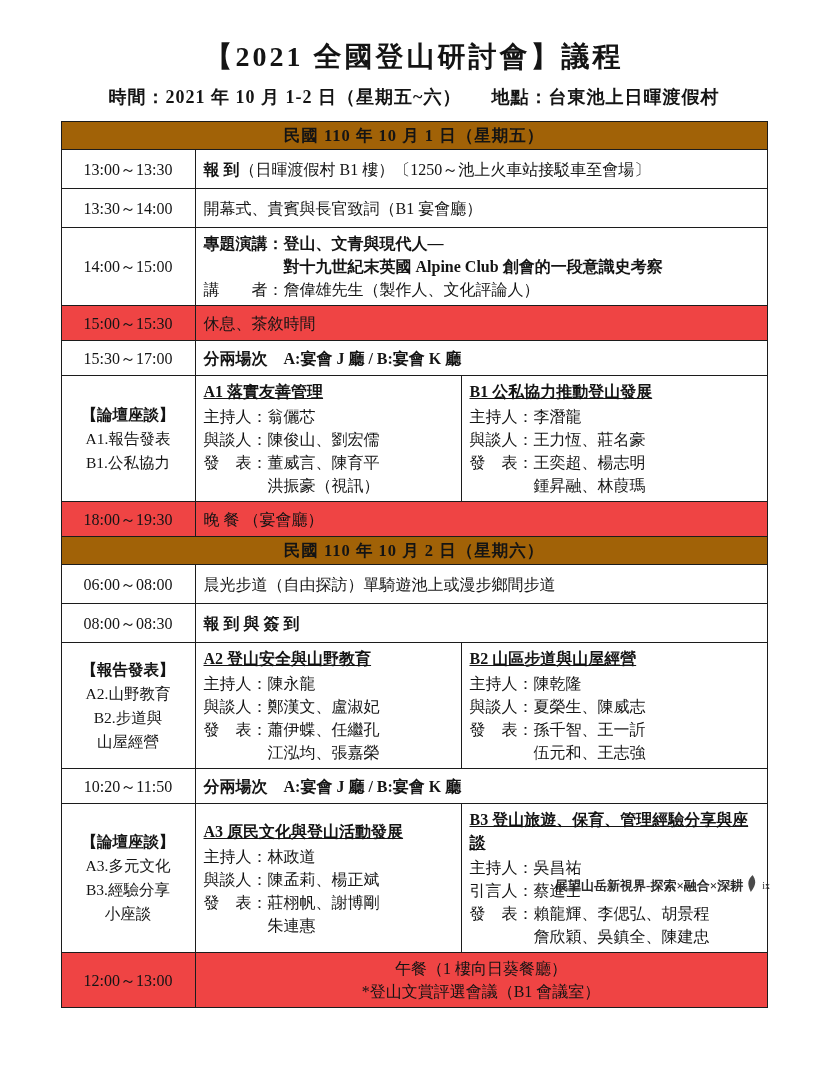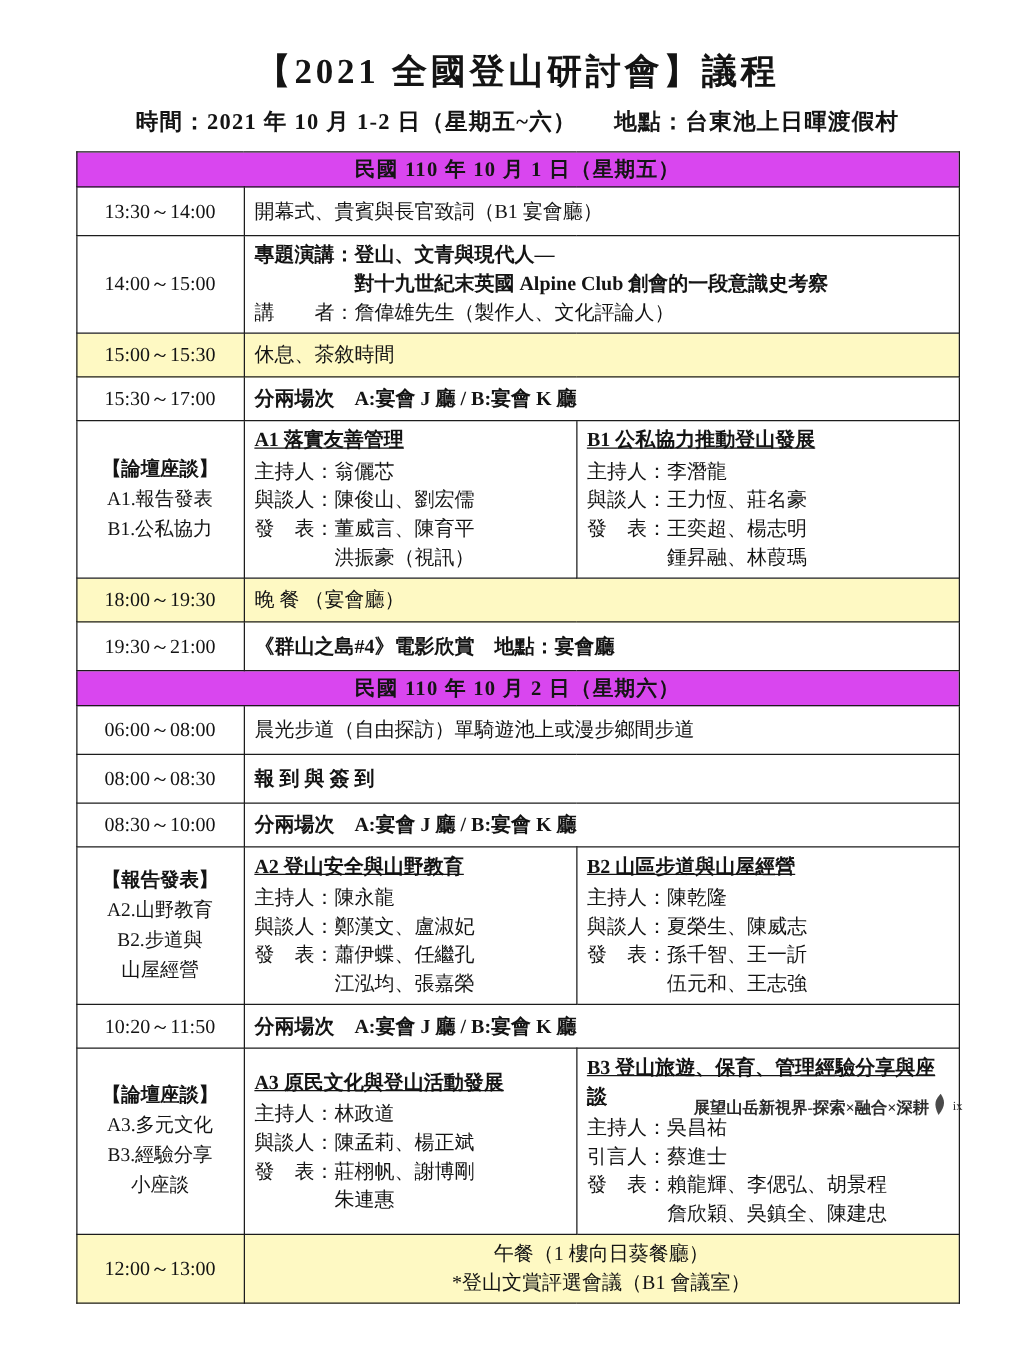--- a/index.html
+++ b/index.html
@@ -35,33 +35,33 @@
     table-layout:fixed;
   }
   table.agenda td {
     border:1.6px solid #1c1c1c;
     padding:4px 8px;
     font-size:16px;
     vertical-align:middle;
     line-height:23px;
   }
   tr.day-header td {
-    background:#d946ef;
+    background:#a16207;
     text-align:center;
     font-weight:bold;
     font-size:16.5px;
     padding:2px 4px;
     letter-spacing:1px;
   }
   td.time {
     text-align:center;
     font-size:15.5px;
     padding:4px 2px;
   }
-  tr.shaded td { background:#fef9c3;margin-top:23px; }
+  tr.shaded td { background:#ef4444;margin-top:23px; }
   .b { font-weight:bold; }
   td.center { text-align:left; }
   .indent1 { padding-left:40px; }
   .indent2 { padding-left:56px; }
   .line-indent { padding-left:4em; }
   .kn-indent { padding-left:5em; }
 
   td.forum {
     vertical-align:top;
     font-size:15px;
@@ -112,20 +112,26 @@
       <col style="width:134px">
       <col style="width:266px">
       <col style="width:306px">
     </colgroup>
 
     <tbody>
         <tr class="day-header">
       <td colspan="3">民國 110 年 10 月 1 日（星期五）</td>
     </tr>
 
+    <tr class="tall-md">
+      <td class="time">13:00～13:30</td>
+      <td colspan="2">
+        <span class="b">報 到</span><span>（日暉渡假村 B1 樓）〔1250～池上火車站接駁車至會場〕</span>
+      </td>
+    </tr>
 
     <tr class="tall-md">
       <td class="time">13:30～14:00</td>
       <td colspan="2">開幕式、貴賓與長官致詞（B1 宴會廳）</td>
     </tr>
 
     <tr>
       <td class="time">14:00～15:00</td>
       <td colspan="2">
         <div class="b">專題演講：登山、文青與現代人—</div>
@@ -164,43 +170,35 @@
         <div>發　表：王奕超、楊志明</div>
         <div class="line-indent">鍾昇融、林葭瑪</div>
       </td>
     </tr>
 
     <tr class="shaded tall-sm">
       <td class="time">18:00～19:30</td>
       <td colspan="2" class="indent2">晚 餐 （宴會廳）</td>
     </tr>
 
-    <tr class="tall-md">
-      <td class="time">19:30～21:00</td>
-      <td colspan="2" class="b">《群山之島#4》電影欣賞　地點：宴會廳</td>
-    </tr>
 
     <tr class="day-header">
       <td colspan="3">民國 110 年 10 月 2 日（星期六）</td>
     </tr>
 
     <tr class="tall-md">
       <td class="time">06:00～08:00</td>
       <td colspan="2">晨光步道（自由探訪）單騎遊池上或漫步鄉間步道</td>
     </tr>
 
     <tr class="tall-md">
       <td class="time">08:00～08:30</td>
       <td colspan="2" class="b">報 到 與 簽 到</td>
     </tr>
 
-    <tr class="tall-sm">
-      <td class="time">08:30～10:00</td>
-      <td colspan="2" class="center b">分兩場次　A:宴會 J 廳 / B:宴會 K 廳</td>
-    </tr>
 
     <tr>
       <td class="time side">
         <div class="side-line b">【報告發表】</div>
         <div class="side-line">A2.山野教育</div>
         <div class="side-line">B2.步道與</div>
         <div class="side-line">山屋經營</div>
       </td>
       <td class="forum">
         <div class="sess-title">A2 登山安全與山野教育</div>

